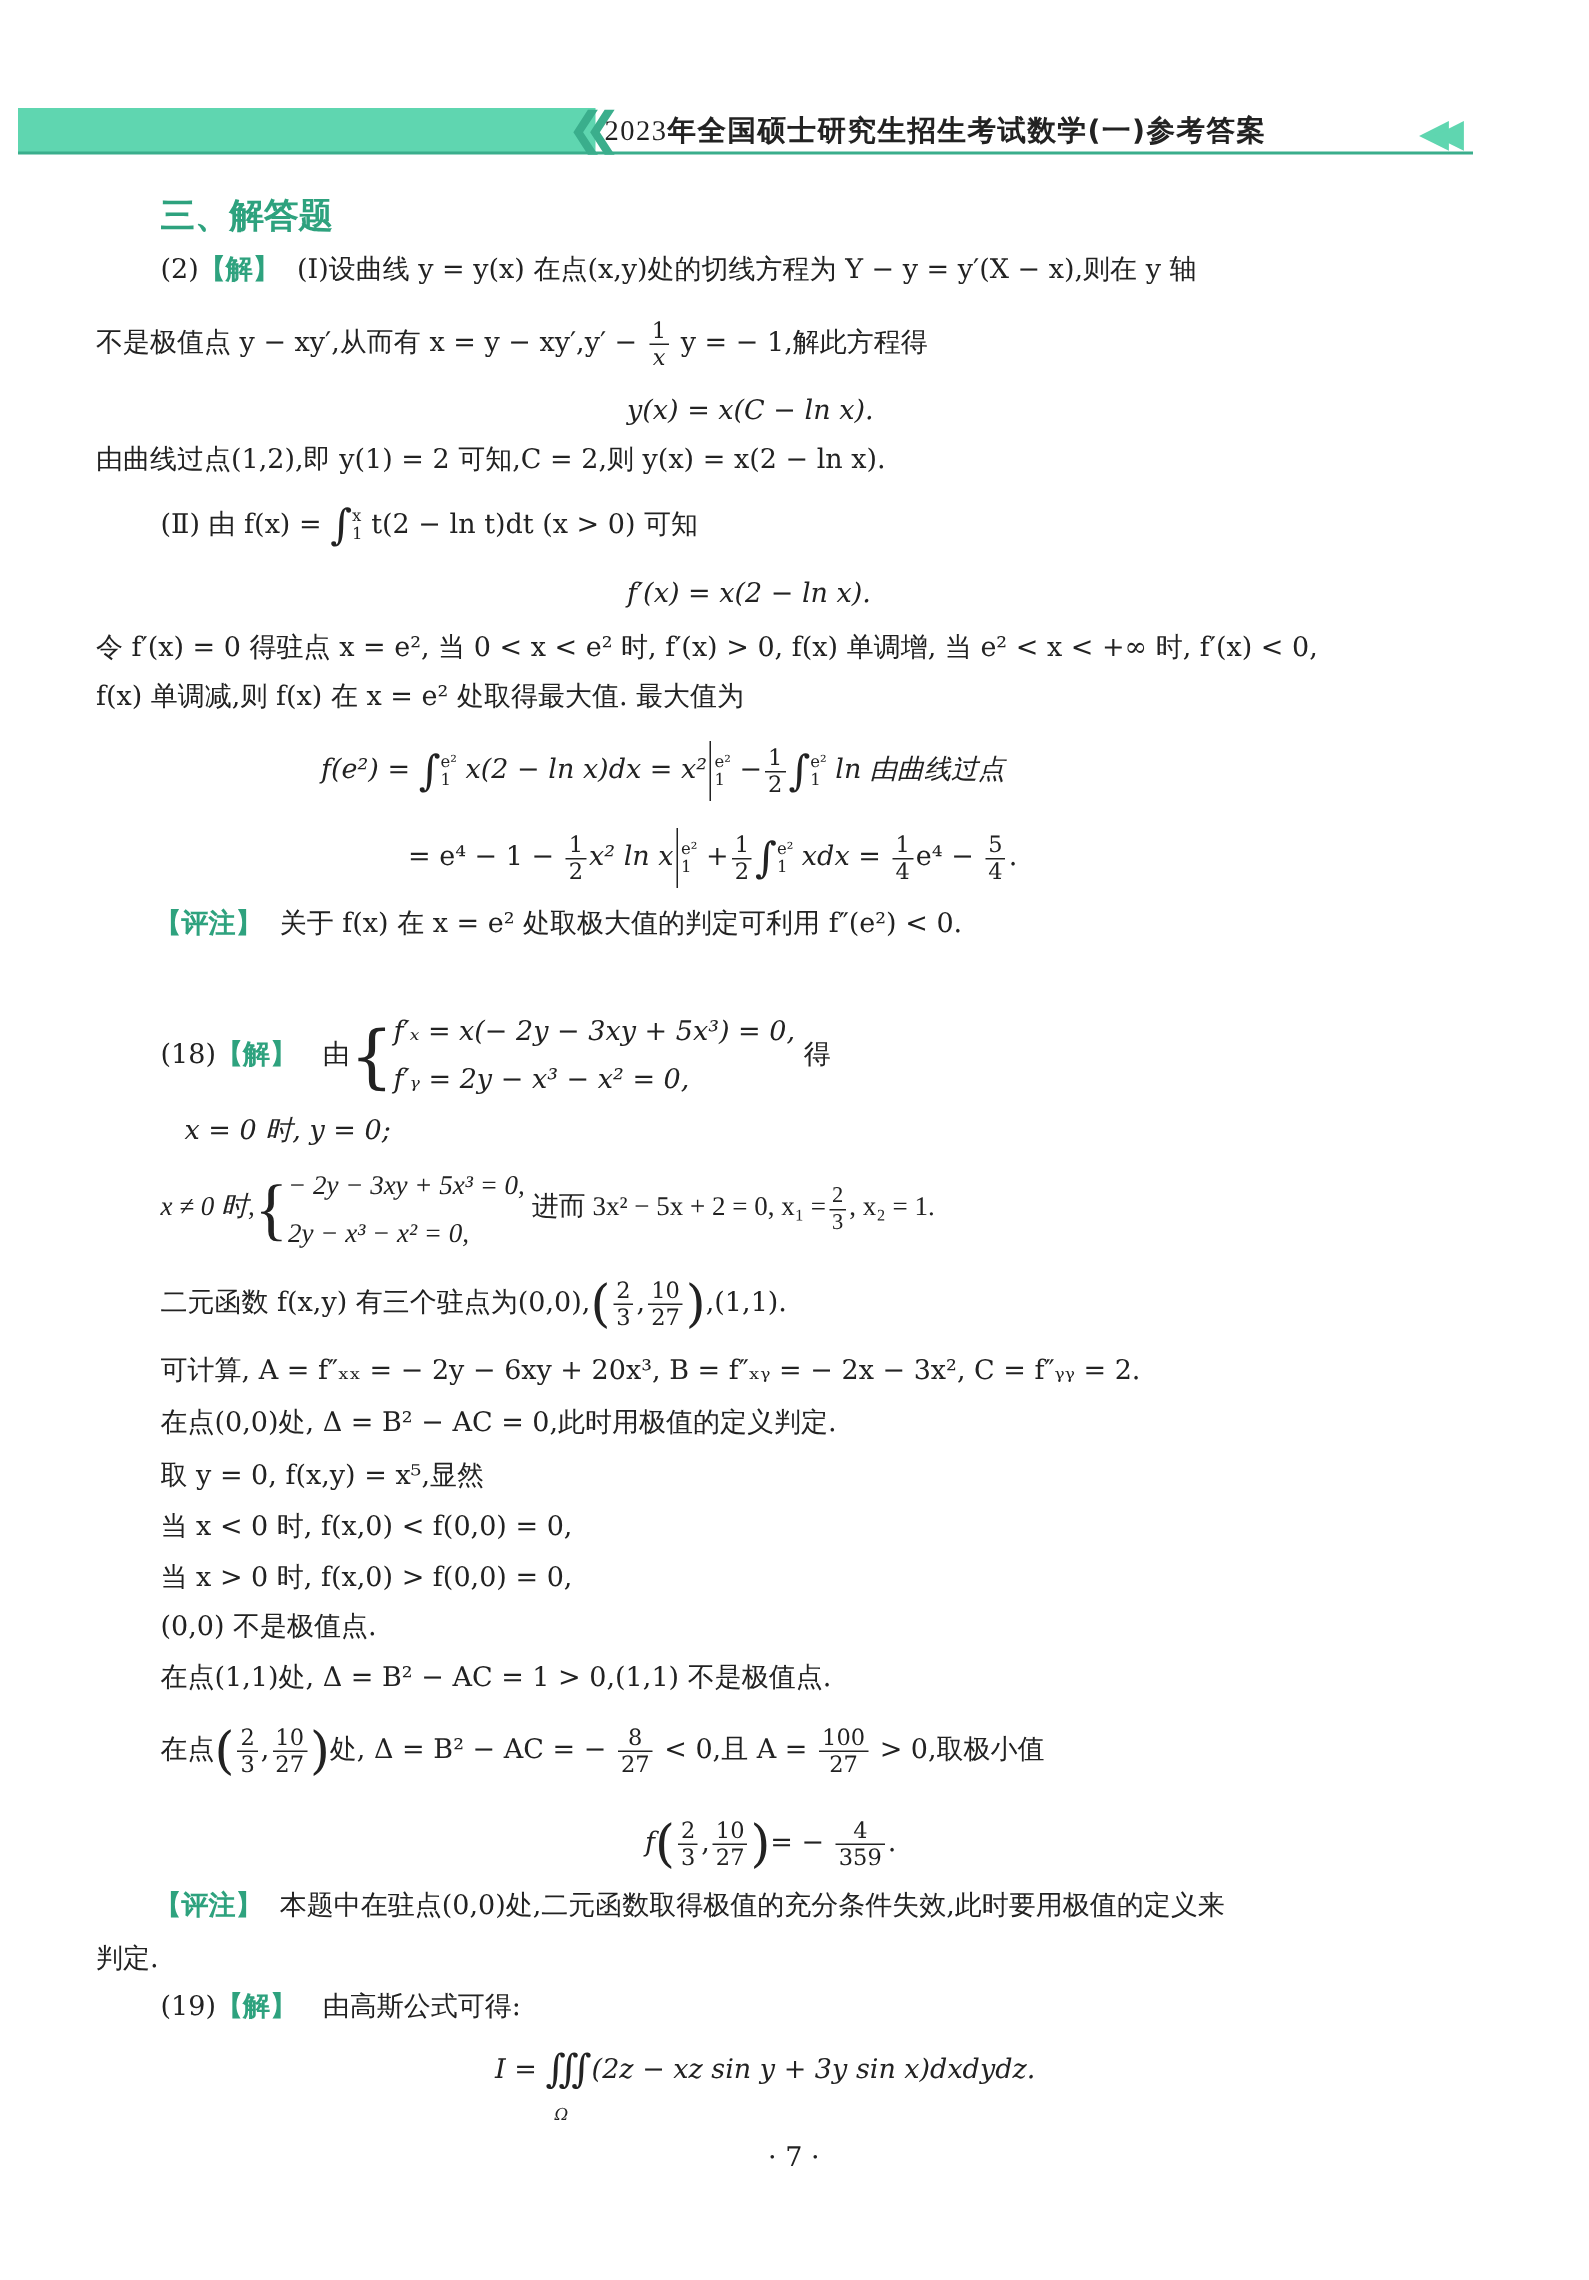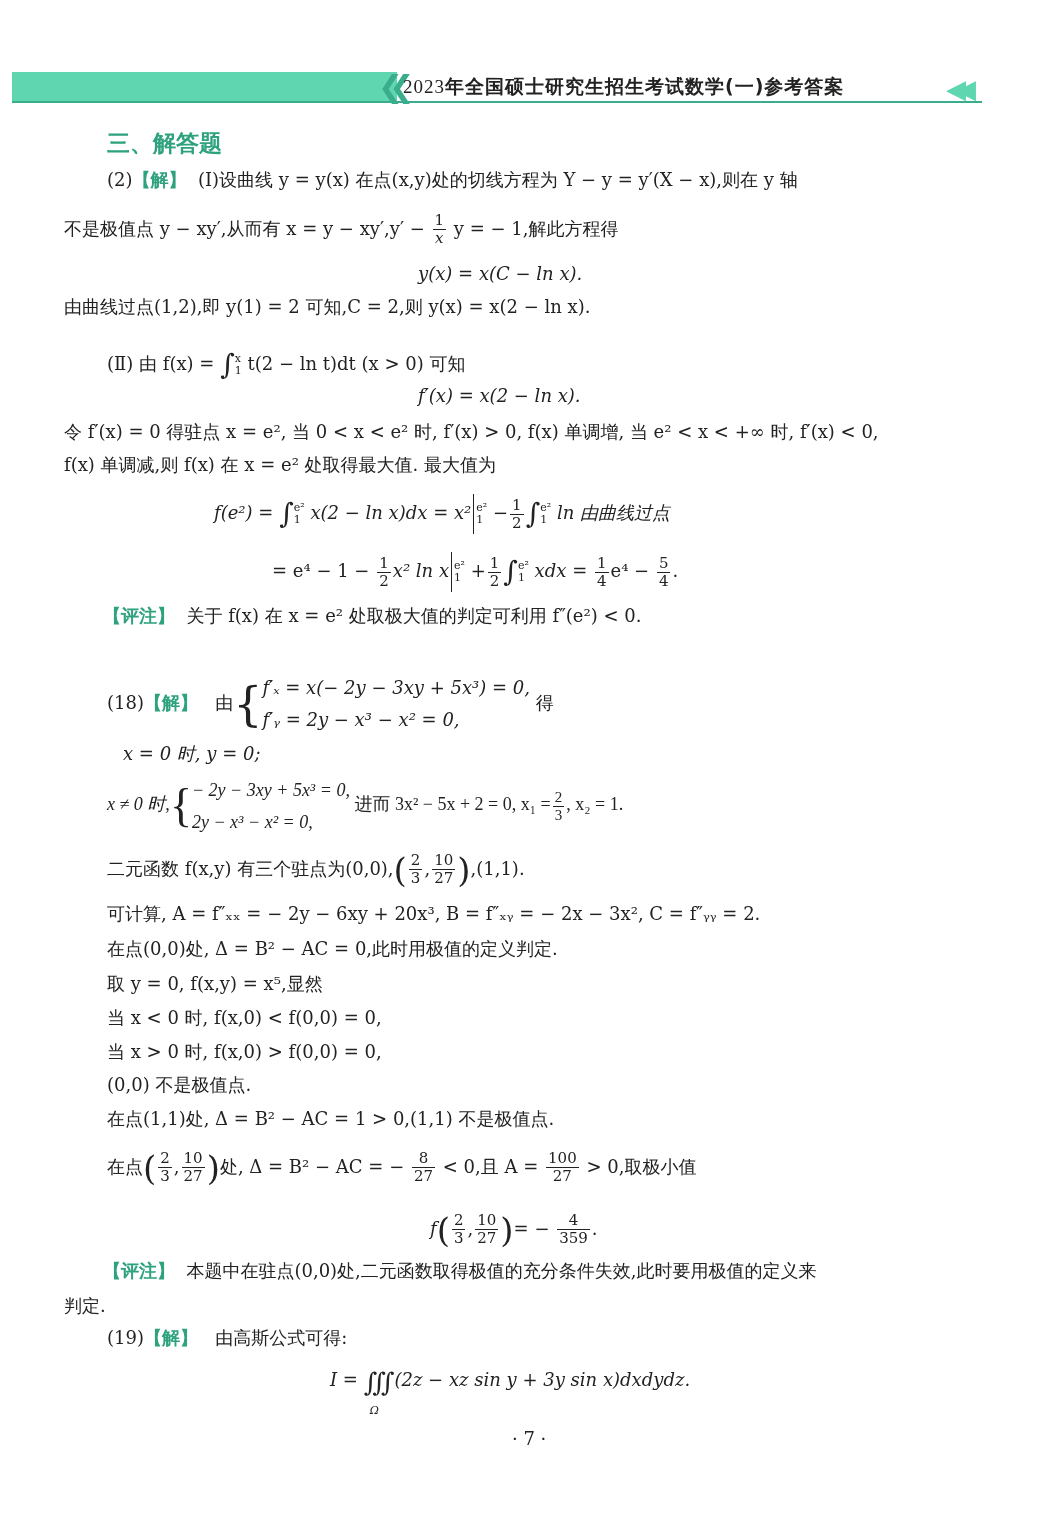--- a/index.html
+++ b/index.html
@@ -58,21 +58,21 @@
     &nbsp;<span>(Ⅰ)</span><span>设曲线 y = y(x) 在点(x,y)处的切线方程为 Y − y = y′(X − x),则在 y 轴</span>
   </div>
   <div class="ln" style="left:64px; top:212px;">
     <span>不是极值点 y − xy′,从而有 x = y − xy′,y′ −</span>
     <span class="frac"><span class="n">1</span><span class="d m">x</span></span>
     <span>y = − 1,解此方程得</span>
   </div>
   <div class="ln m" style="left:418px; top:262px;">y(x) = x(C − ln x).</div>
   <div class="ln" style="left:64px; top:295px;">由曲线过点(1,2),即 y(1) = 2 可知,C = 2,则 y(x) = x(2 − ln x).</div>
 
-  <div class="ln" style="left:107px; top:352px;">
+  <div class="ln" style="left:107px; top:338px;">
     <span>(Ⅱ)</span>
     <span>由 f(x) =</span>
     <span class="int">∫</span><span class="lim"><span style="display:block;line-height:12px;">x</span><span style="display:block;line-height:12px;">1</span></span>
     <span>t(2 − ln t)dt (x &gt; 0) 可知</span>
   </div>
   <div class="ln m" style="left:418px; top:384px;">f′(x) = x(2 − ln x).</div>
   <div class="ln" style="left:64px; top:420px;">令 f′(x) = 0 得驻点 x = e², 当 0 &lt; x &lt; e² 时, f′(x) &gt; 0, f(x) 单调增, 当 e² &lt; x &lt; +∞ 时, f′(x) &lt; 0,</div>
   <div class="ln" style="left:64px; top:453px;">f(x) 单调减,则 f(x) 在 x = e² 处取得最大值. 最大值为</div>
 
   <div class="ln" style="left:214px; top:494px;">

